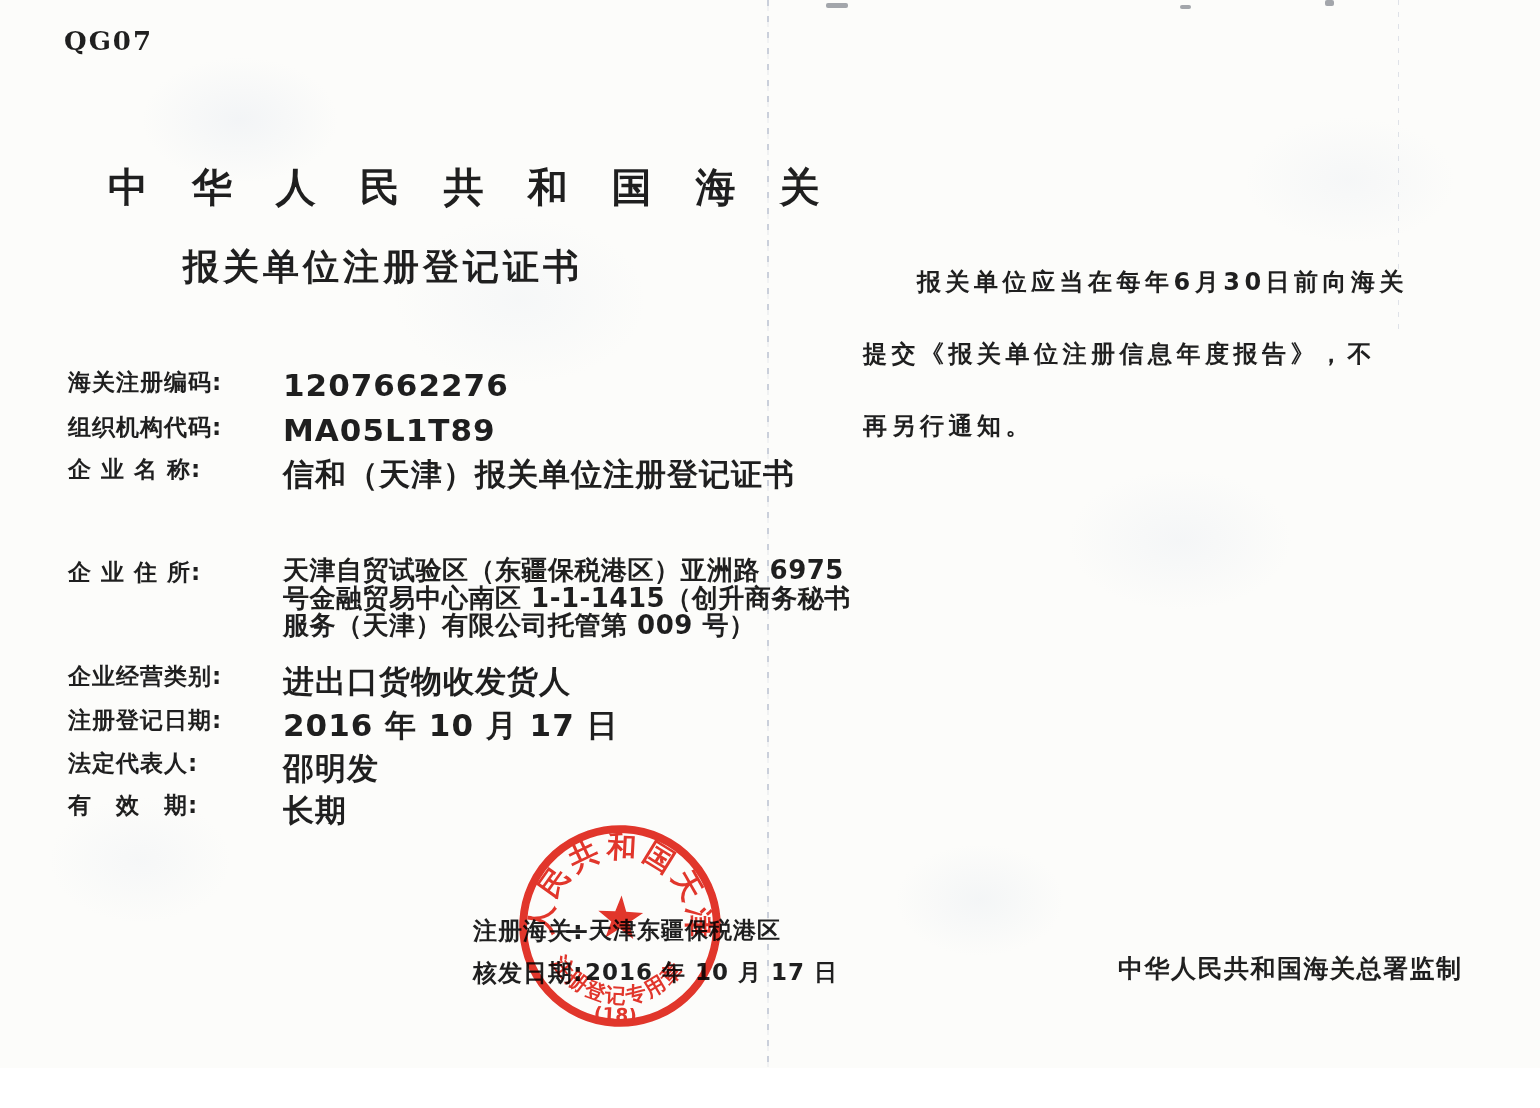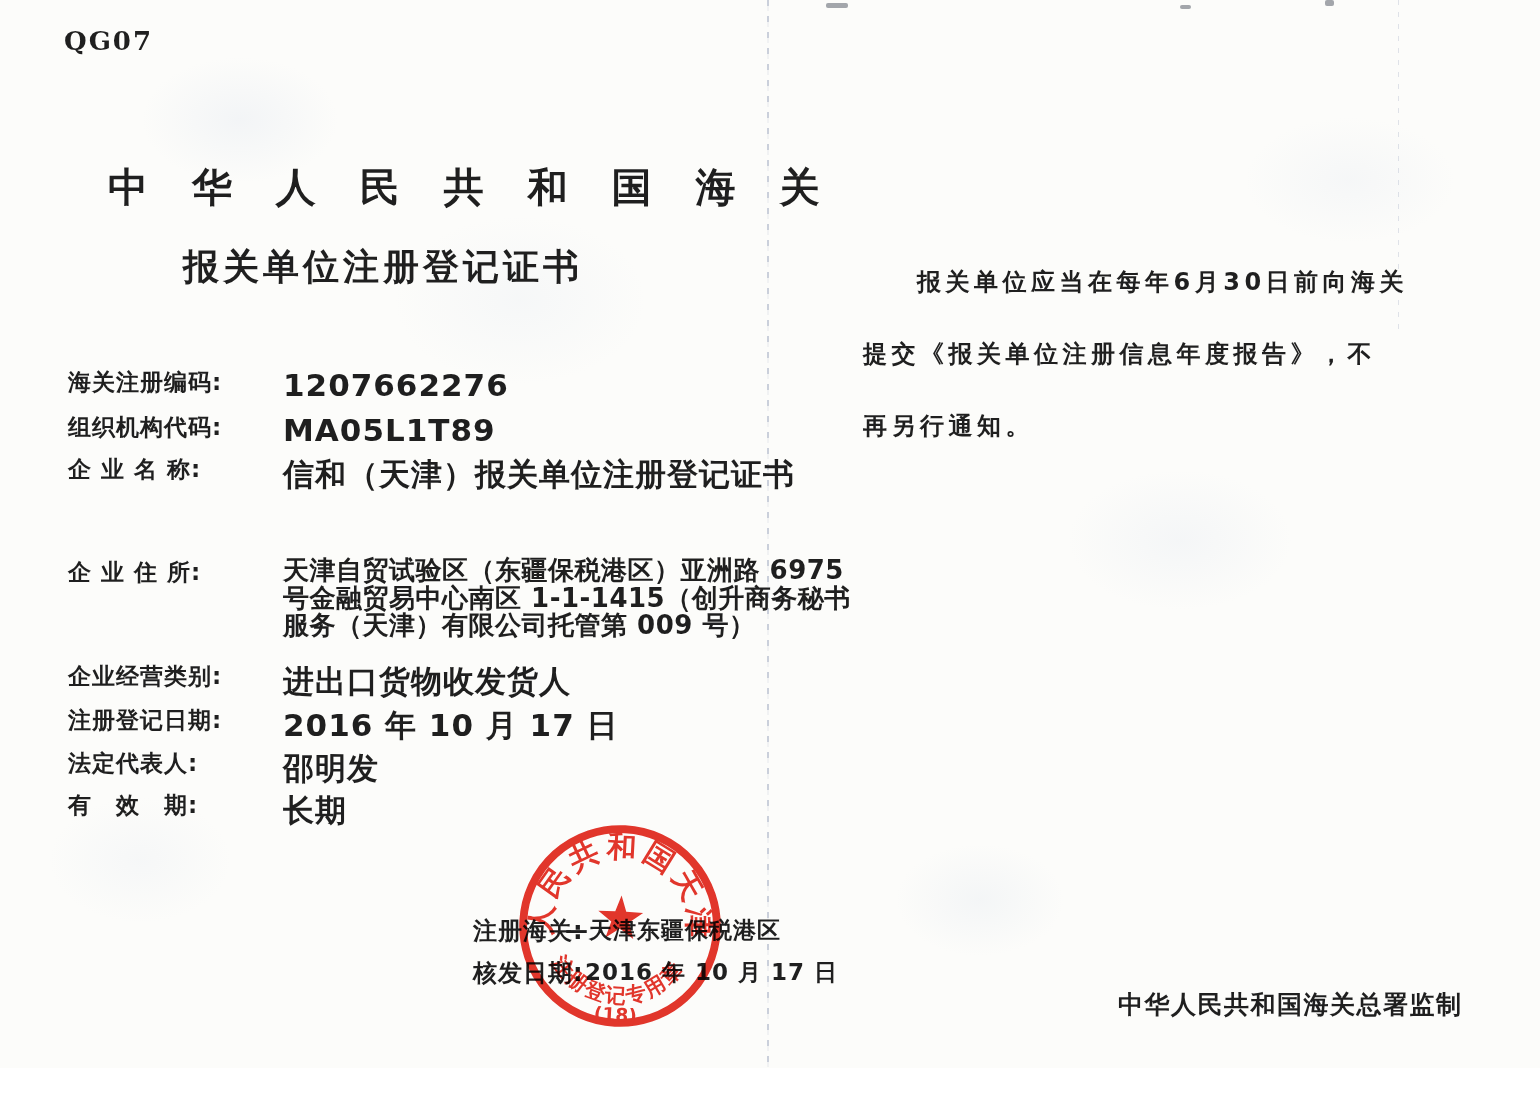--- a/index.html
+++ b/index.html
@@ -72,21 +72,21 @@
     font-size:41px;font-weight:bold;letter-spacing:22px;white-space:nowrap;
   }
   .notice-body{position:absolute;left:863px;top:233px;width:610px;}
   .notice-body div{
     font-size:24px;font-weight:bold;letter-spacing:4.5px;
     line-height:45px;white-space:nowrap;margin-top:27px;
   }
   .notice-body div.first{padding-left:54px;}
   .footer-right{
     position:absolute;left:1118px;top:952px;
-    font-size:25px;font-weight:bold;letter-spacing:1.5px;white-space:nowrap;margin-top:36px;
+    font-size:25px;font-weight:bold;letter-spacing:1.5px;white-space:nowrap;
   }
 </style>
 </head>
 <body>
 
 <div class="page">
 
   <div class="fold-line"></div>
   <div class="fold-line-2"></div>
   <div class="speck s1"></div>

